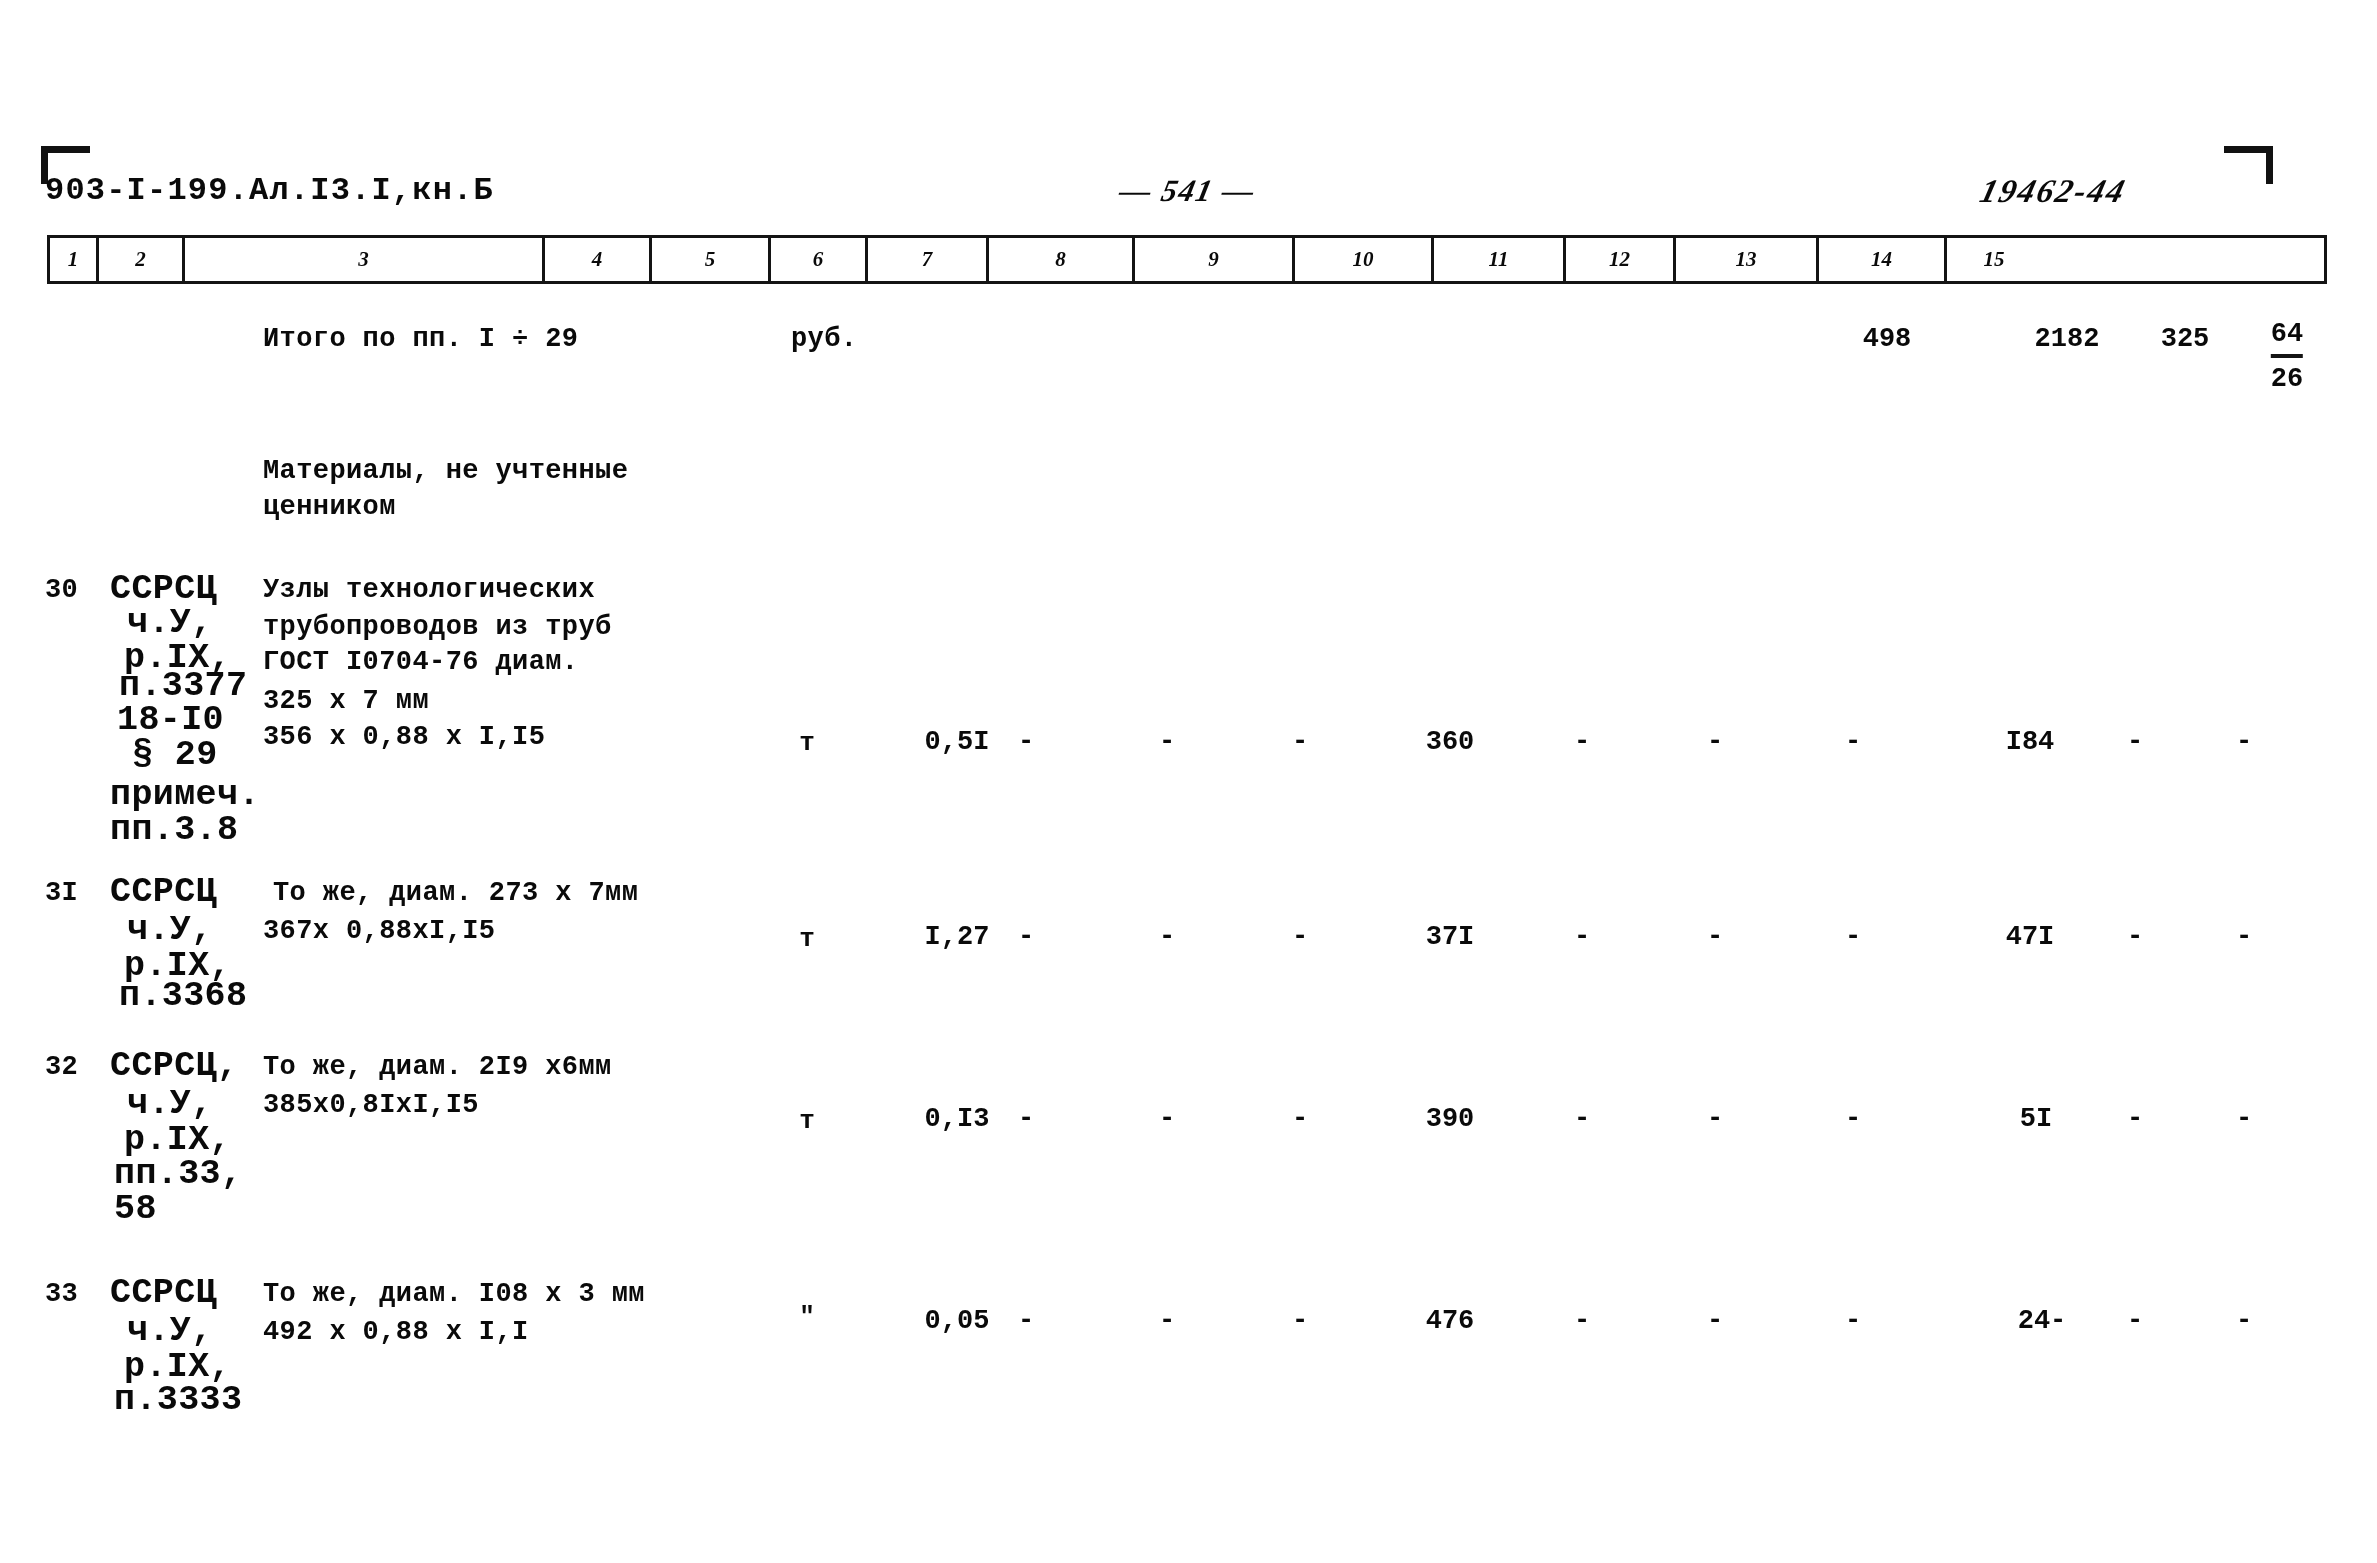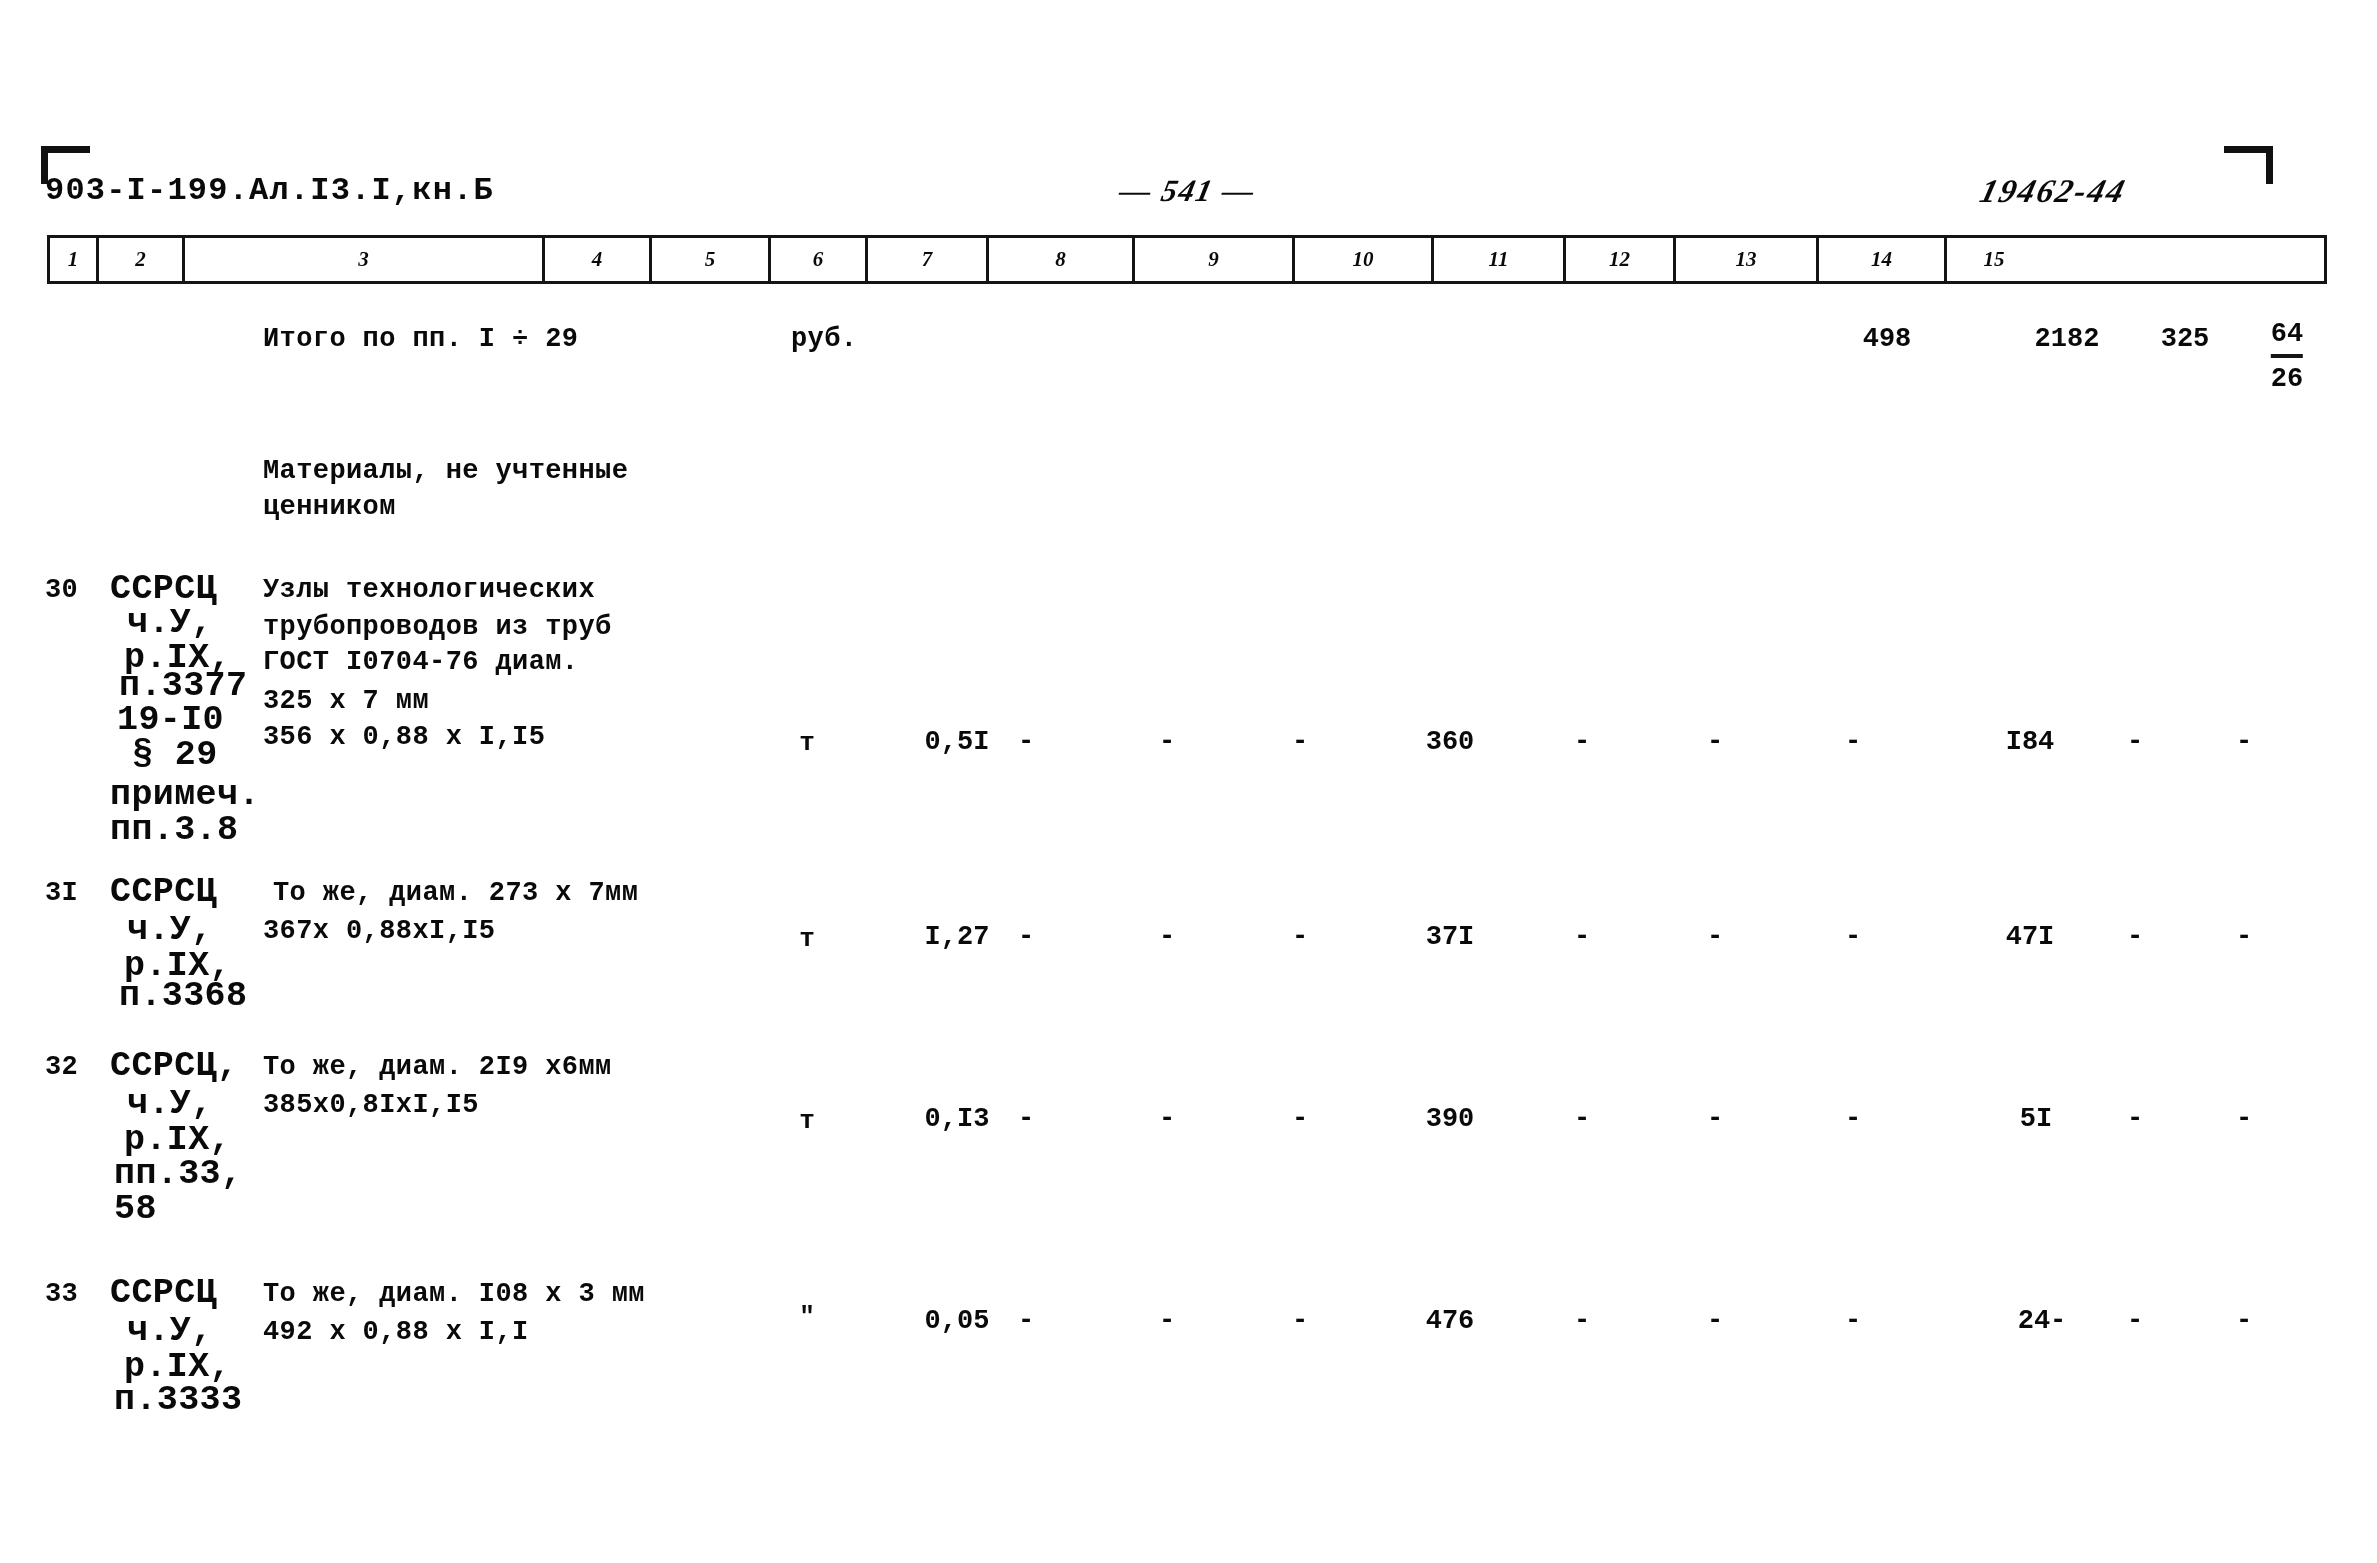--- a/index.html
+++ b/index.html
@@ -104,21 +104,21 @@
   </div>
 
   <div class="t" style="left:263px;top:453px;">Материалы, не учтенные</div>
   <div class="t" style="left:263px;top:489px;">ценником</div>
 
   <div class="t" style="left:45px;top:572px;">30</div>
   <div class="t sm" style="left:110px;top:572px;">ССРСЦ</div>
   <div class="t sm" style="left:127px;top:606px;">ч.У,</div>
   <div class="t sm" style="left:124px;top:641px;">р.IХ,</div>
   <div class="t sm" style="left:119px;top:669px;">п.3377</div>
-  <div class="t sm" style="left:117px;top:703px;">19-I0</div>
+  <div class="t sm" style="left:117px;top:703px;">18-I0</div>
   <div class="t sm" style="left:132px;top:738px;">§ 29</div>
   <div class="t sm" style="left:110px;top:778px;">примеч.</div>
   <div class="t sm" style="left:110px;top:813px;">пп.3.8</div>
 
   <div class="t" style="left:263px;top:572px;">Узлы технологических</div>
   <div class="t" style="left:263px;top:609px;">трубопроводов из труб</div>
   <div class="t" style="left:263px;top:644px;">ГОСТ I0704-76 диам.</div>
   <div class="t" style="left:263px;top:683px;">325 х 7 мм</div>
   <div class="t" style="left:263px;top:719px;">356 х 0,88 х I,I5</div>
 

